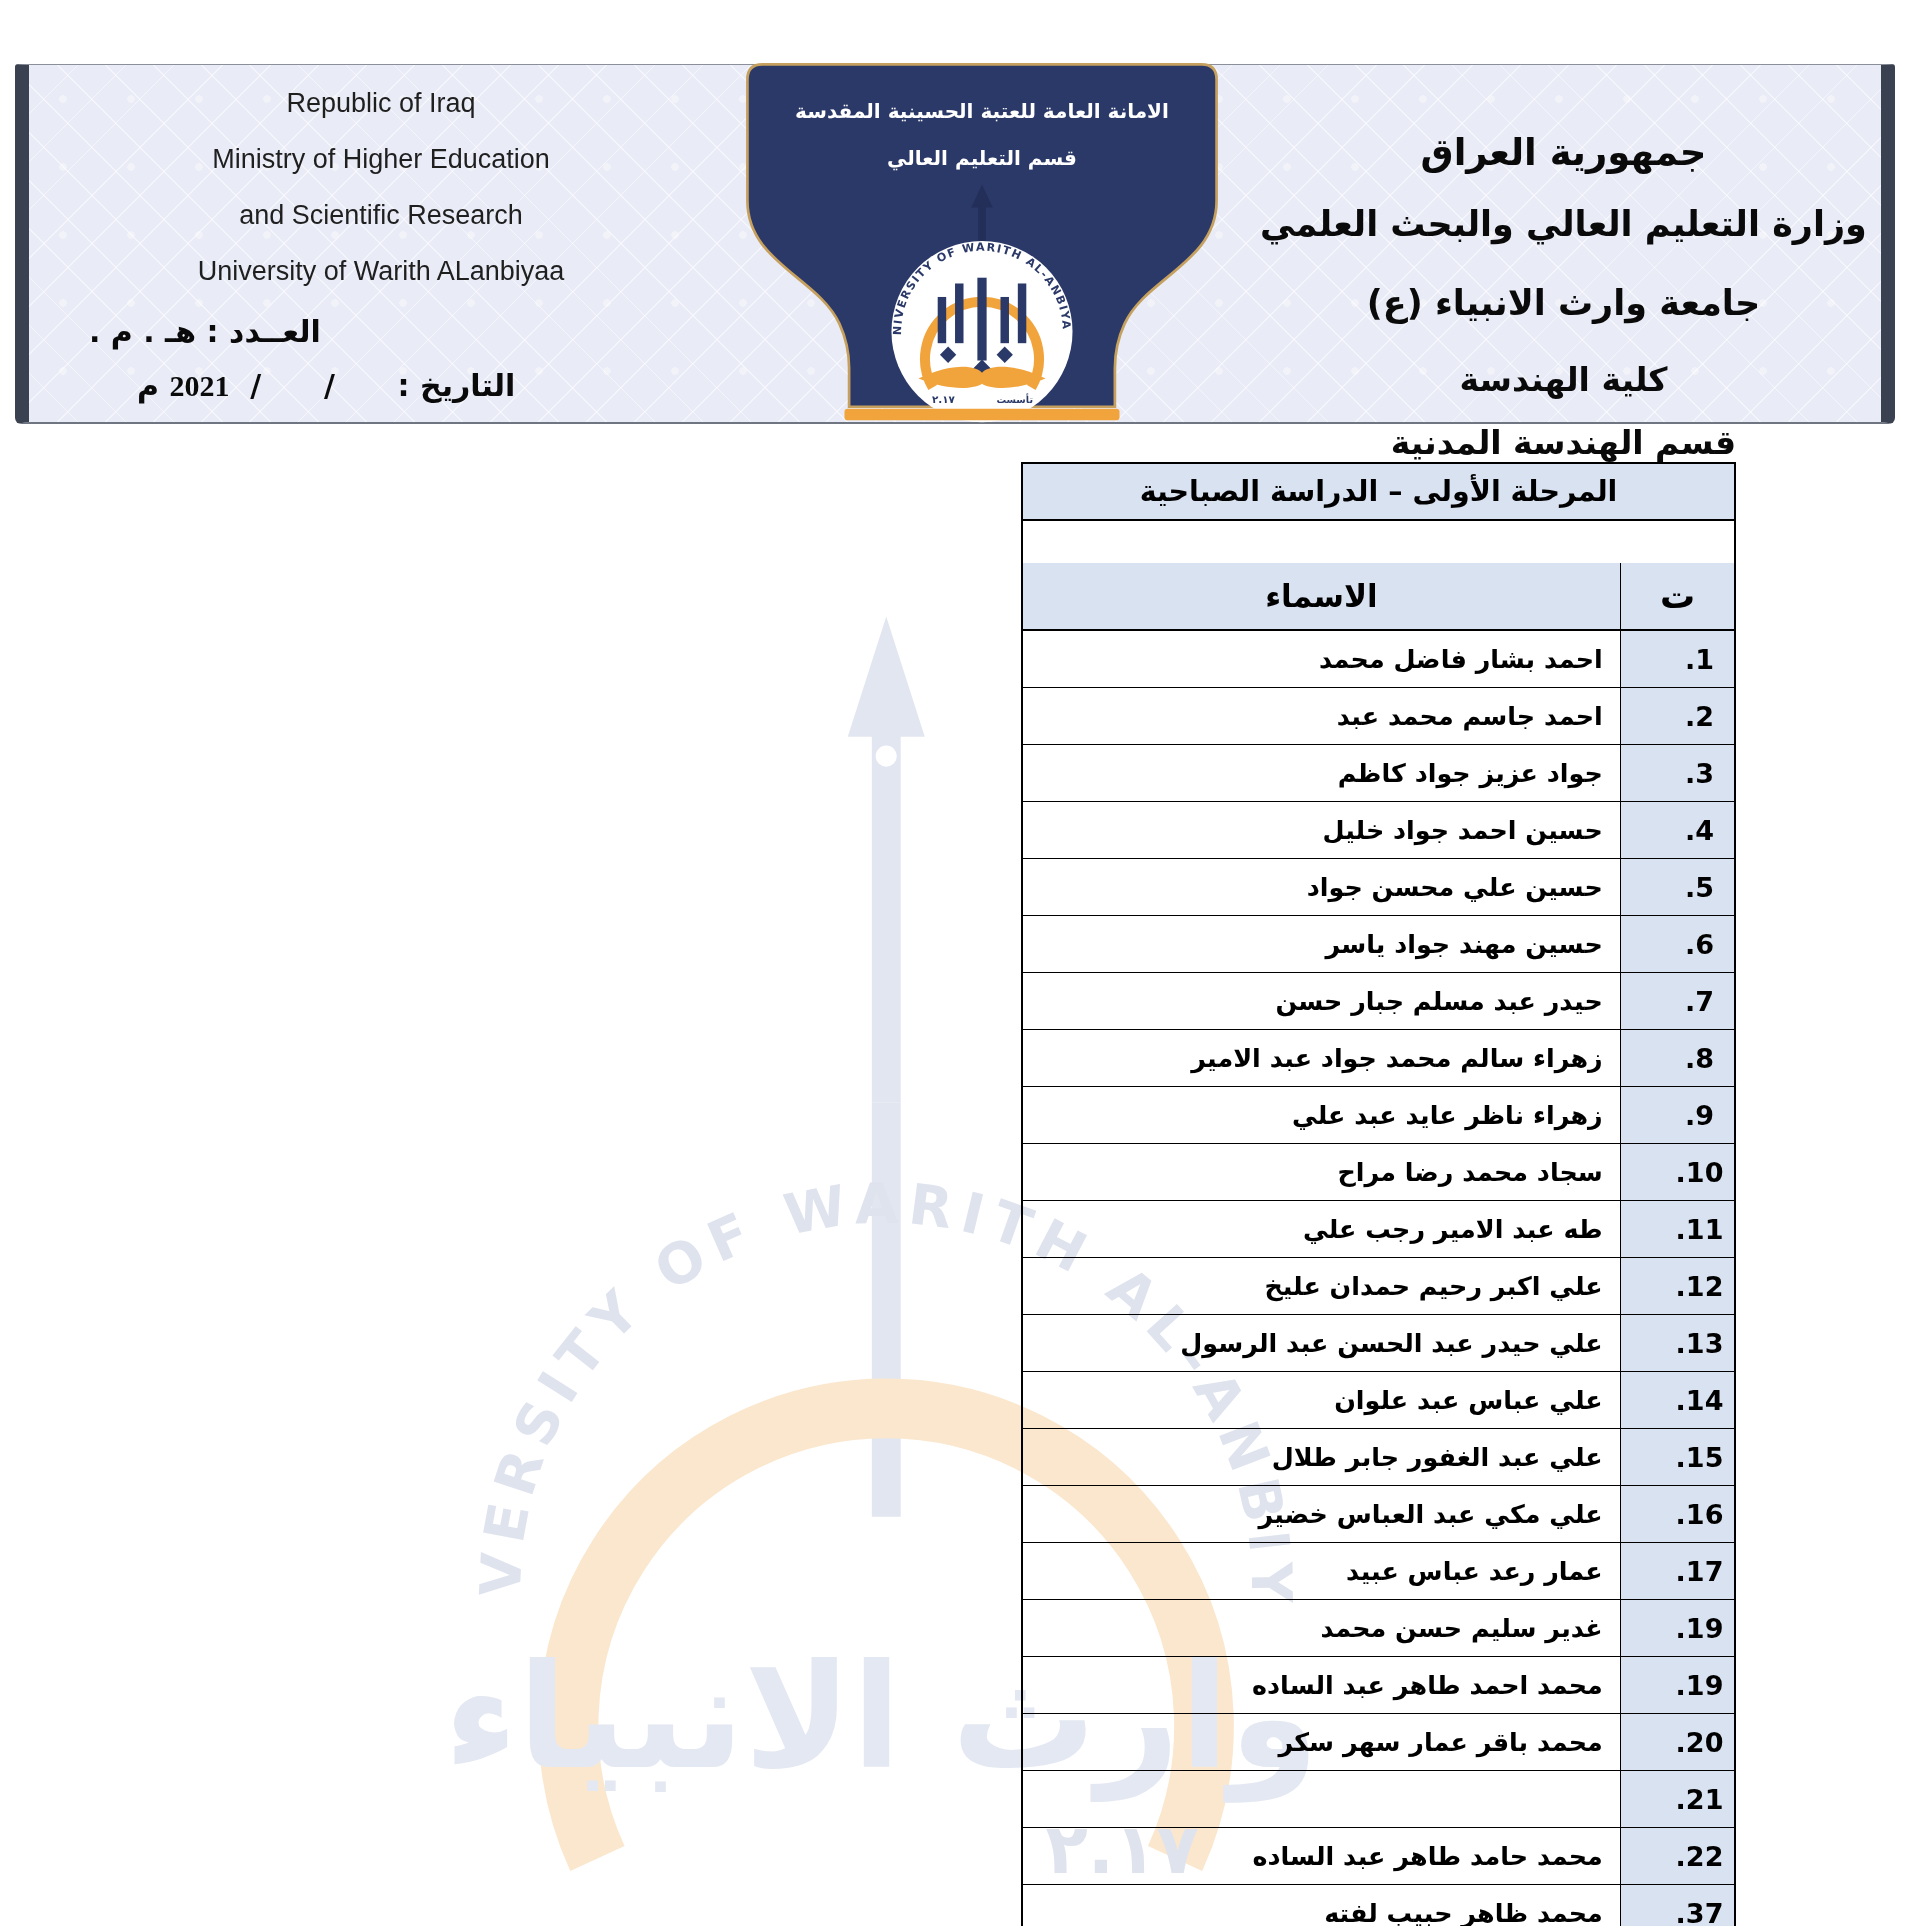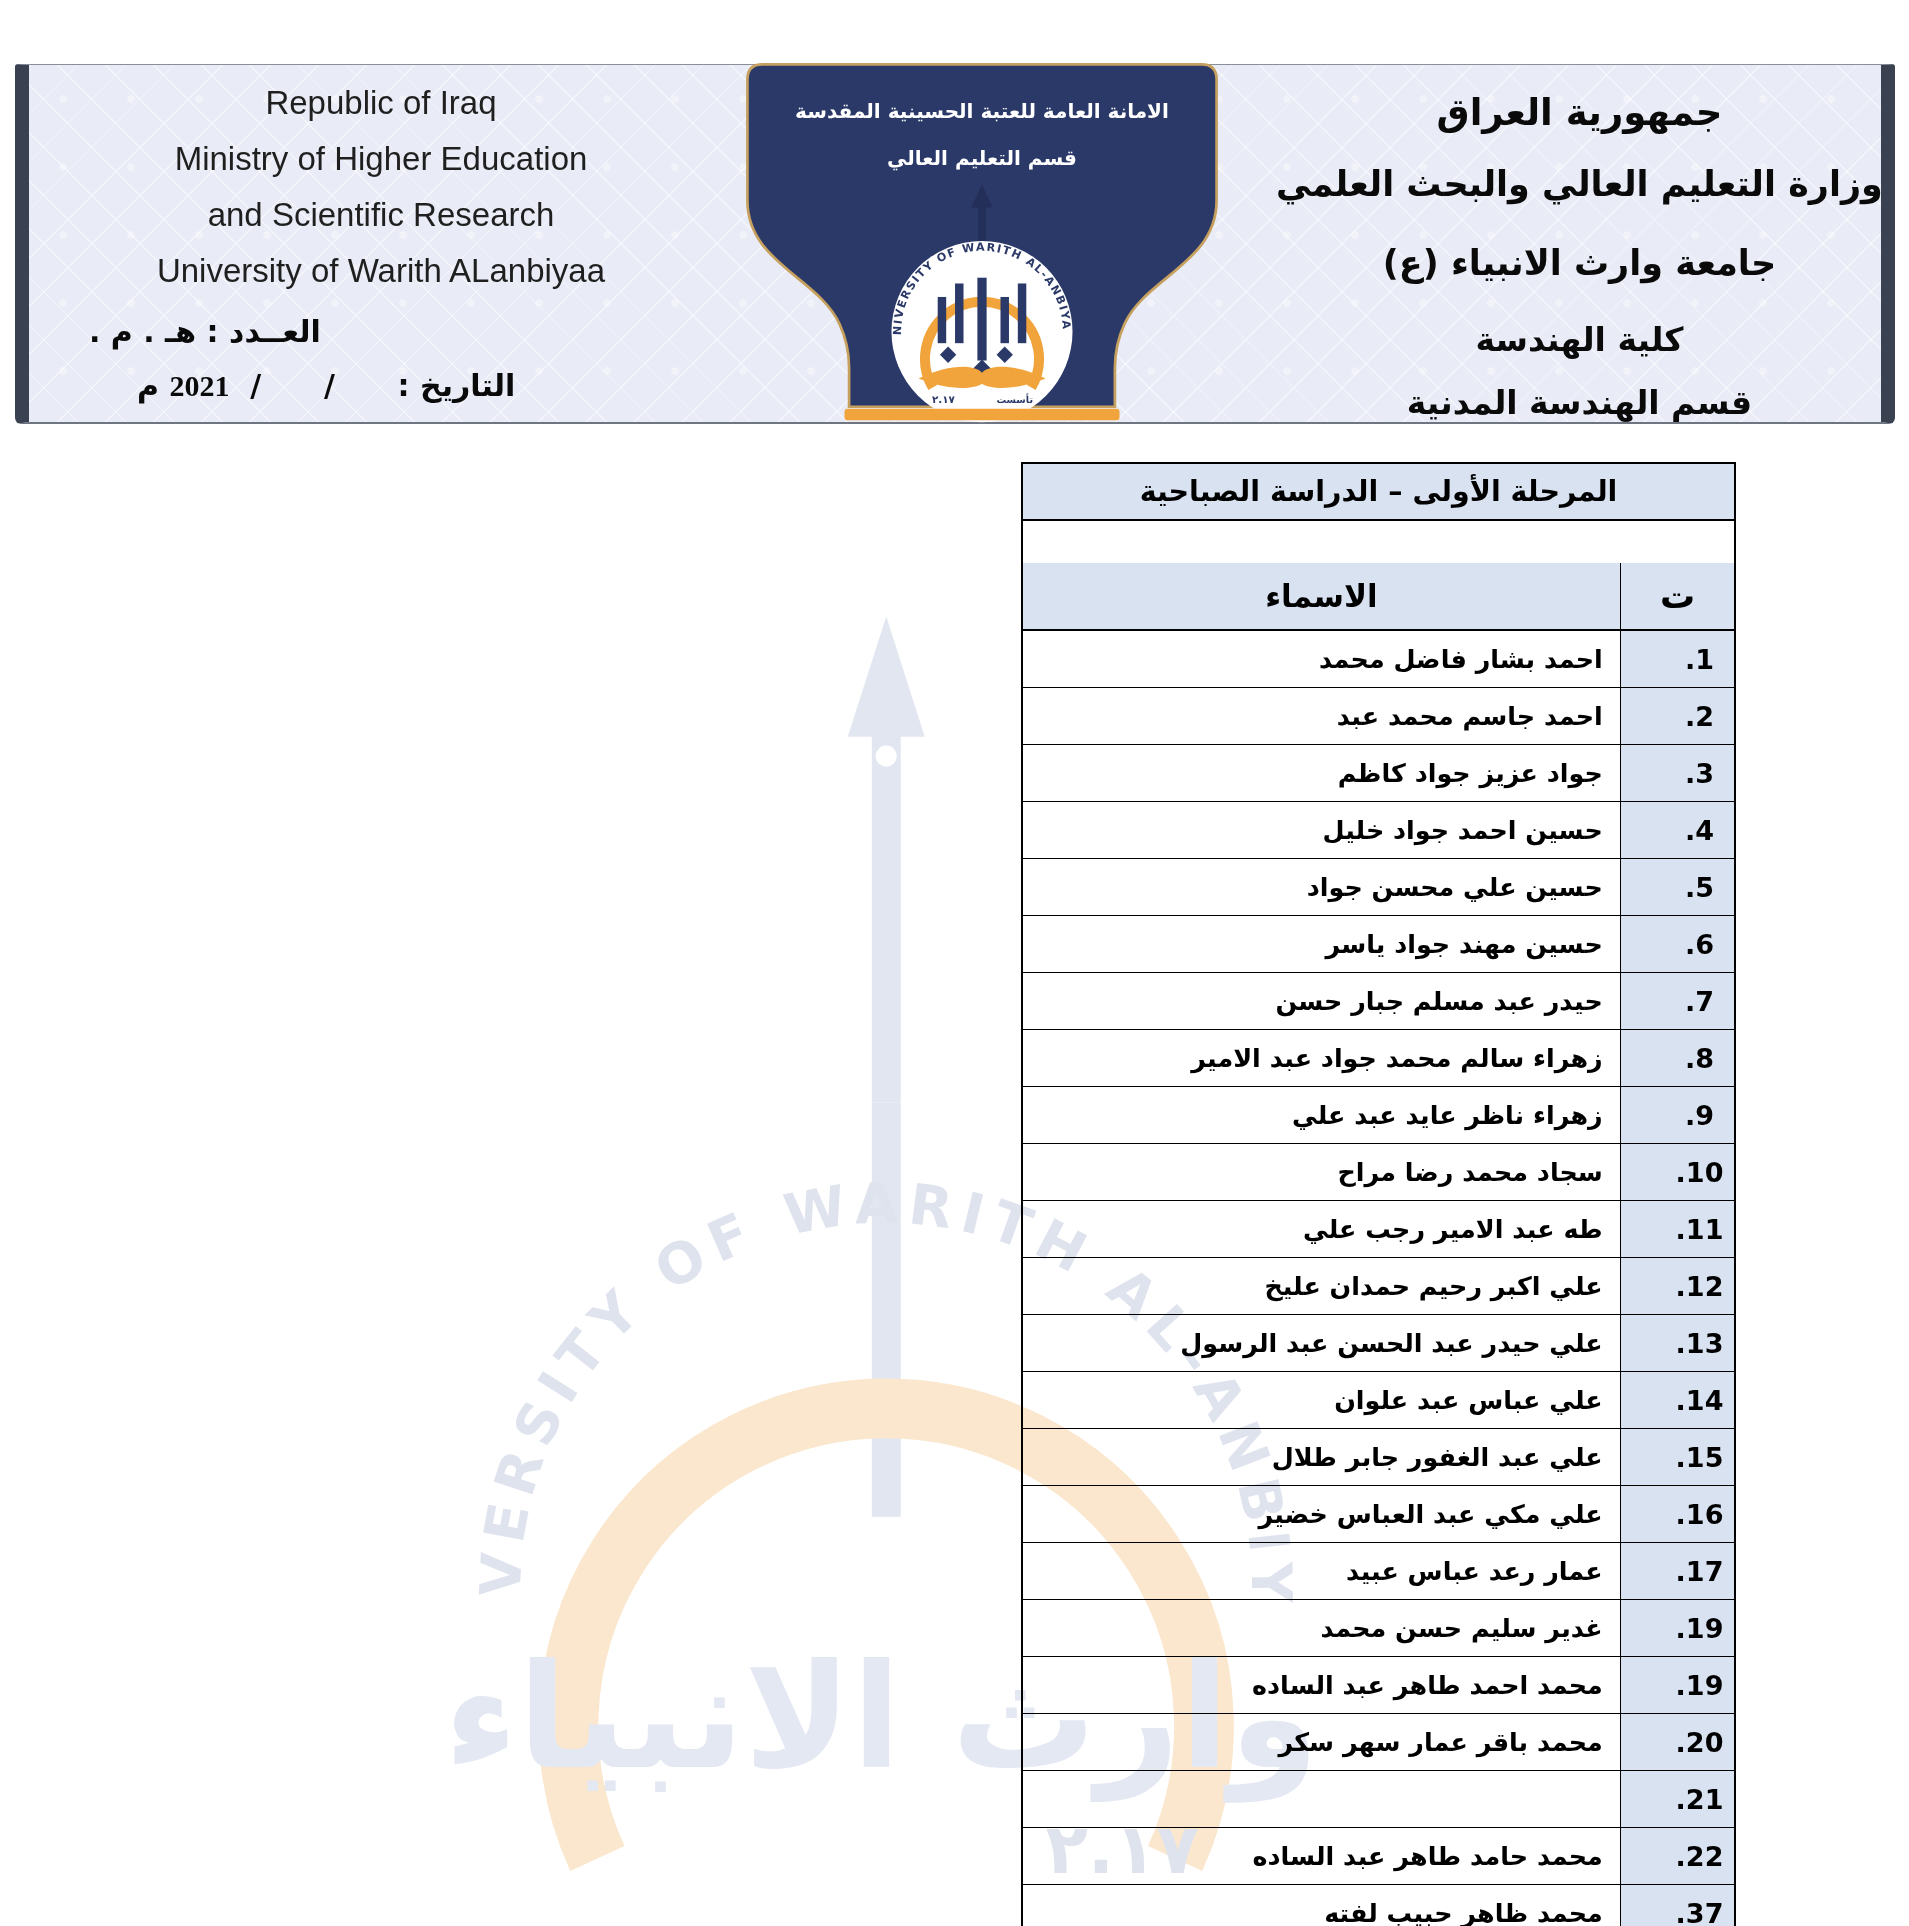--- a/index.html
+++ b/index.html
@@ -12,31 +12,31 @@
     background-image:
       radial-gradient(circle at 50% 50%, rgba(255,255,255,.38) 3.5px, transparent 3.9px),
       repeating-linear-gradient(45deg, rgba(255,255,255,.5) 0 1.2px, transparent 1.2px 34px),
       repeating-linear-gradient(135deg, rgba(255,255,255,.5) 0 1.2px, transparent 1.2px 34px);
     background-size:68px 68px,auto,auto;
     border-left:14.6px solid #3a4150;border-right:14.6px solid #3a4150;
     border-top:1.5px solid #8b8f9a;border-bottom:2.3px solid #707582;
     border-radius:3.1px 3.1px 6.2px 6.2px;}
 
   .eng-block{position:absolute;left:65px;top:75px;width:632px;text-align:center;
-    font-family:"Liberation Sans",sans-serif;color:#1f1f1f;font-size:33px;line-height:56px;}
+    font-family:"Liberation Sans",sans-serif;color:#1f1f1f;font-size:27px;line-height:56px;}
   .issue-line{position:absolute;left:89px;top:314px;width:728px;direction:rtl;text-align:left;
     font-weight:bold;font-size:30px;color:#0a0a0a;white-space:pre;}
   .issue-line .inner{display:inline-block;text-align:right;}
   .date-line{position:absolute;left:89px;top:368px;width:728px;direction:rtl;text-align:left;
     font-weight:bold;font-size:30px;color:#0a0a0a;white-space:pre;margin-left:48px;}
   .date-line .yr{font-family:"Liberation Serif",serif;}
 
   .ar-block{position:absolute;left:1244px;top:0;width:639px;text-align:center;direction:rtl;
     font-weight:bold;color:#0a0a0a;}
-  .ar-line{position:absolute;left:16px;width:639px;}
+  .ar-line{position:absolute;left:0;width:639px;margin-top:40px;}
   .ar-l1{top:91px;font-size:37px;}
   .ar-l2{top:164px;font-size:35px;}
   .ar-l3{top:243px;font-size:35px;}
   .ar-l4{top:320px;font-size:33px;}
   .ar-l5{top:383px;font-size:33px;}
 
   .emblem-svg{position:absolute;left:745px;top:62px;width:474px;height:364px;z-index:2;}
   .watermark-svg{position:absolute;left:347px;top:578px;width:1040px;height:1502px;z-index:0;}
 
   

